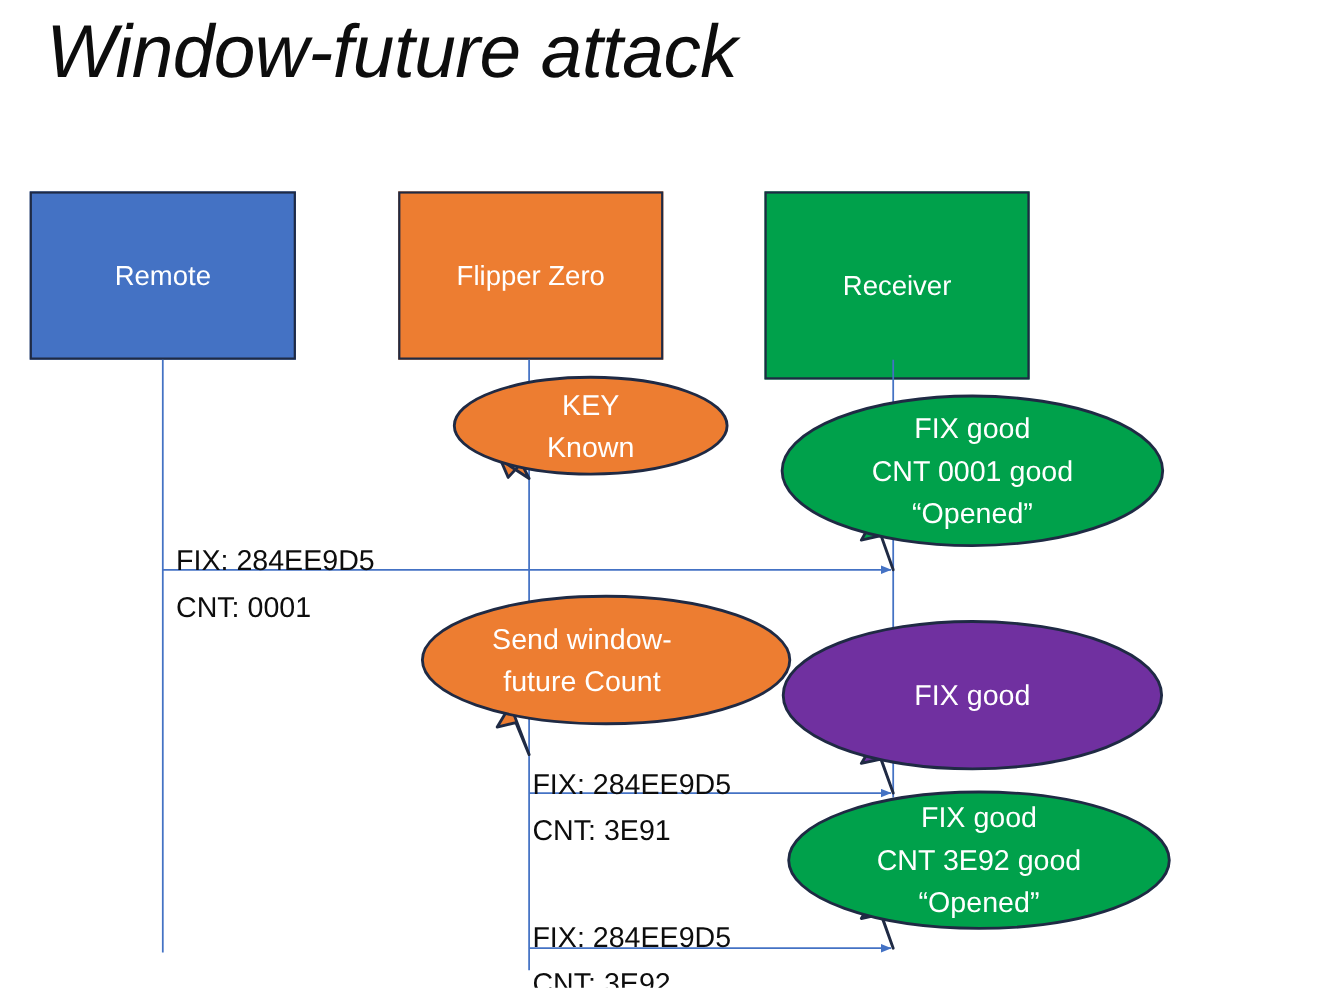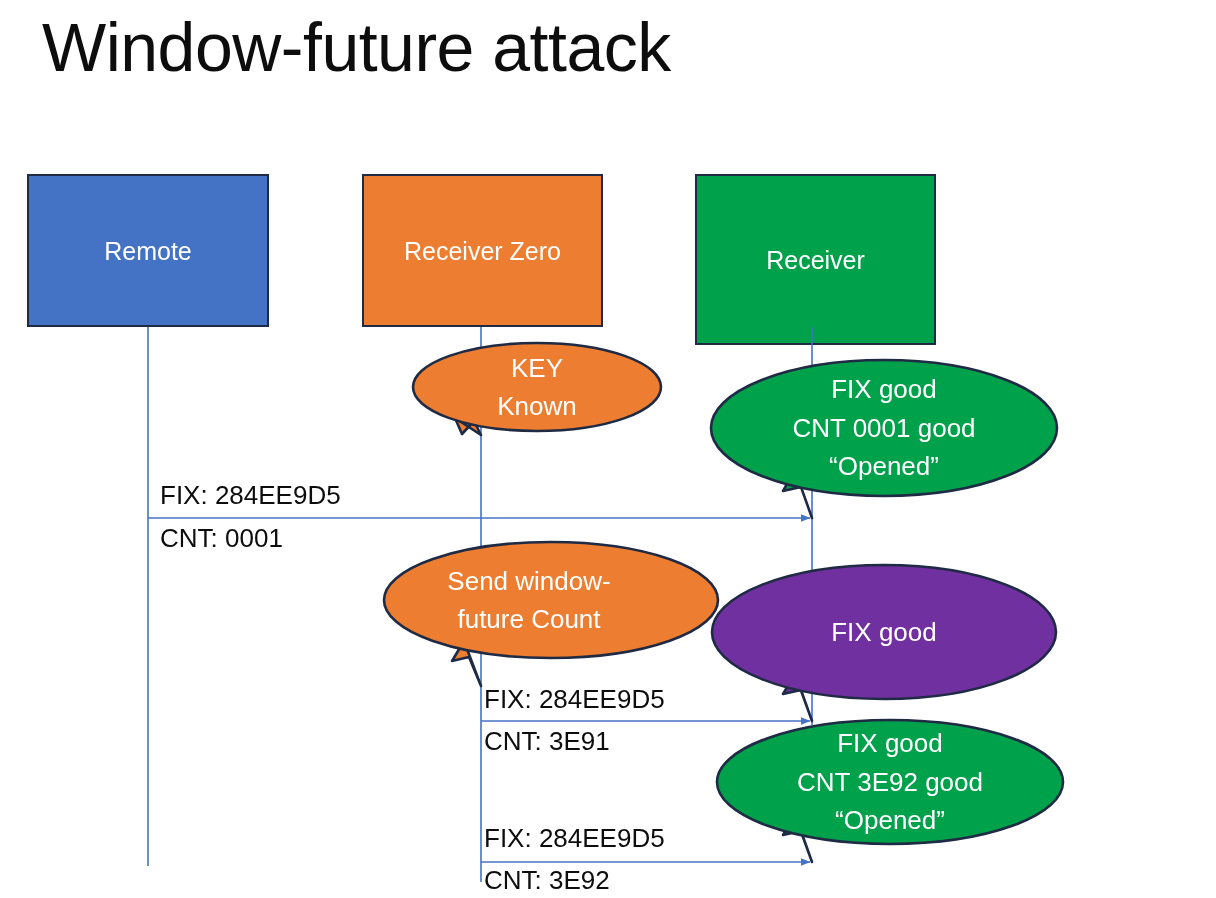--- a/index.html
+++ b/index.html
@@ -28,20 +28,21 @@
   .slide-title {
     position: absolute;
     left: 42px;
     top: 8px;
     font-size: 68px;
     font-weight: 400;
     letter-spacing: -0.5px;
     line-height: 1.15;
     color: #0d0d0d;
     white-space: nowrap;
+    font-style: italic;
   }
   
   .actor-box {
     position: absolute;
     box-sizing: border-box;
     border: 2px solid #1f2a44;
     display: flex;
     align-items: center;
     justify-content: center;
   }
@@ -61,20 +62,21 @@
     height: 898px;
     pointer-events: none;
   }
   
   .msg-label {
     position: absolute;
     font-size: 26px;
     line-height: 1.08;
     color: #0d0d0d;
     white-space: nowrap;
+    margin-top: 14px;
   }
   
   .callout-text {
     position: absolute;
     color: #ffffff;
     font-size: 26px;
     line-height: 1.48;
     text-align: center;
     white-space: pre-line;
     display: flex;
@@ -89,21 +91,21 @@
 
 <div id="slide">
 
   <div class="slide-title">Window-future attack</div>
 
   <div class="actor-box" style="left:27px; top:174px; width:242px; height:153px; background:#4472C4;">
     <div class="actor-label">Remote</div>
   </div>
 
   <div class="actor-box" style="left:362px; top:174px; width:241px; height:153px; background:#ED7D31;">
-    <div class="actor-label">Receiver Zero</div>
+    <div class="actor-label">Flipper Zero</div>
   </div>
 
   <div class="actor-box" style="left:695px; top:174px; width:241px; height:171px; background:#00A14B;">
     <div class="actor-label">Receiver</div>
   </div>
 
   <svg id="overlay" viewBox="0 0 1216 898">
     <defs>
       <marker id="arrowBlue" markerWidth="10" markerHeight="8" refX="9.5" refY="4" orient="auto" markerUnits="userSpaceOnUse">
         <path d="M0,0 L10,4 L0,8 z" fill="#4472C4"></path>

